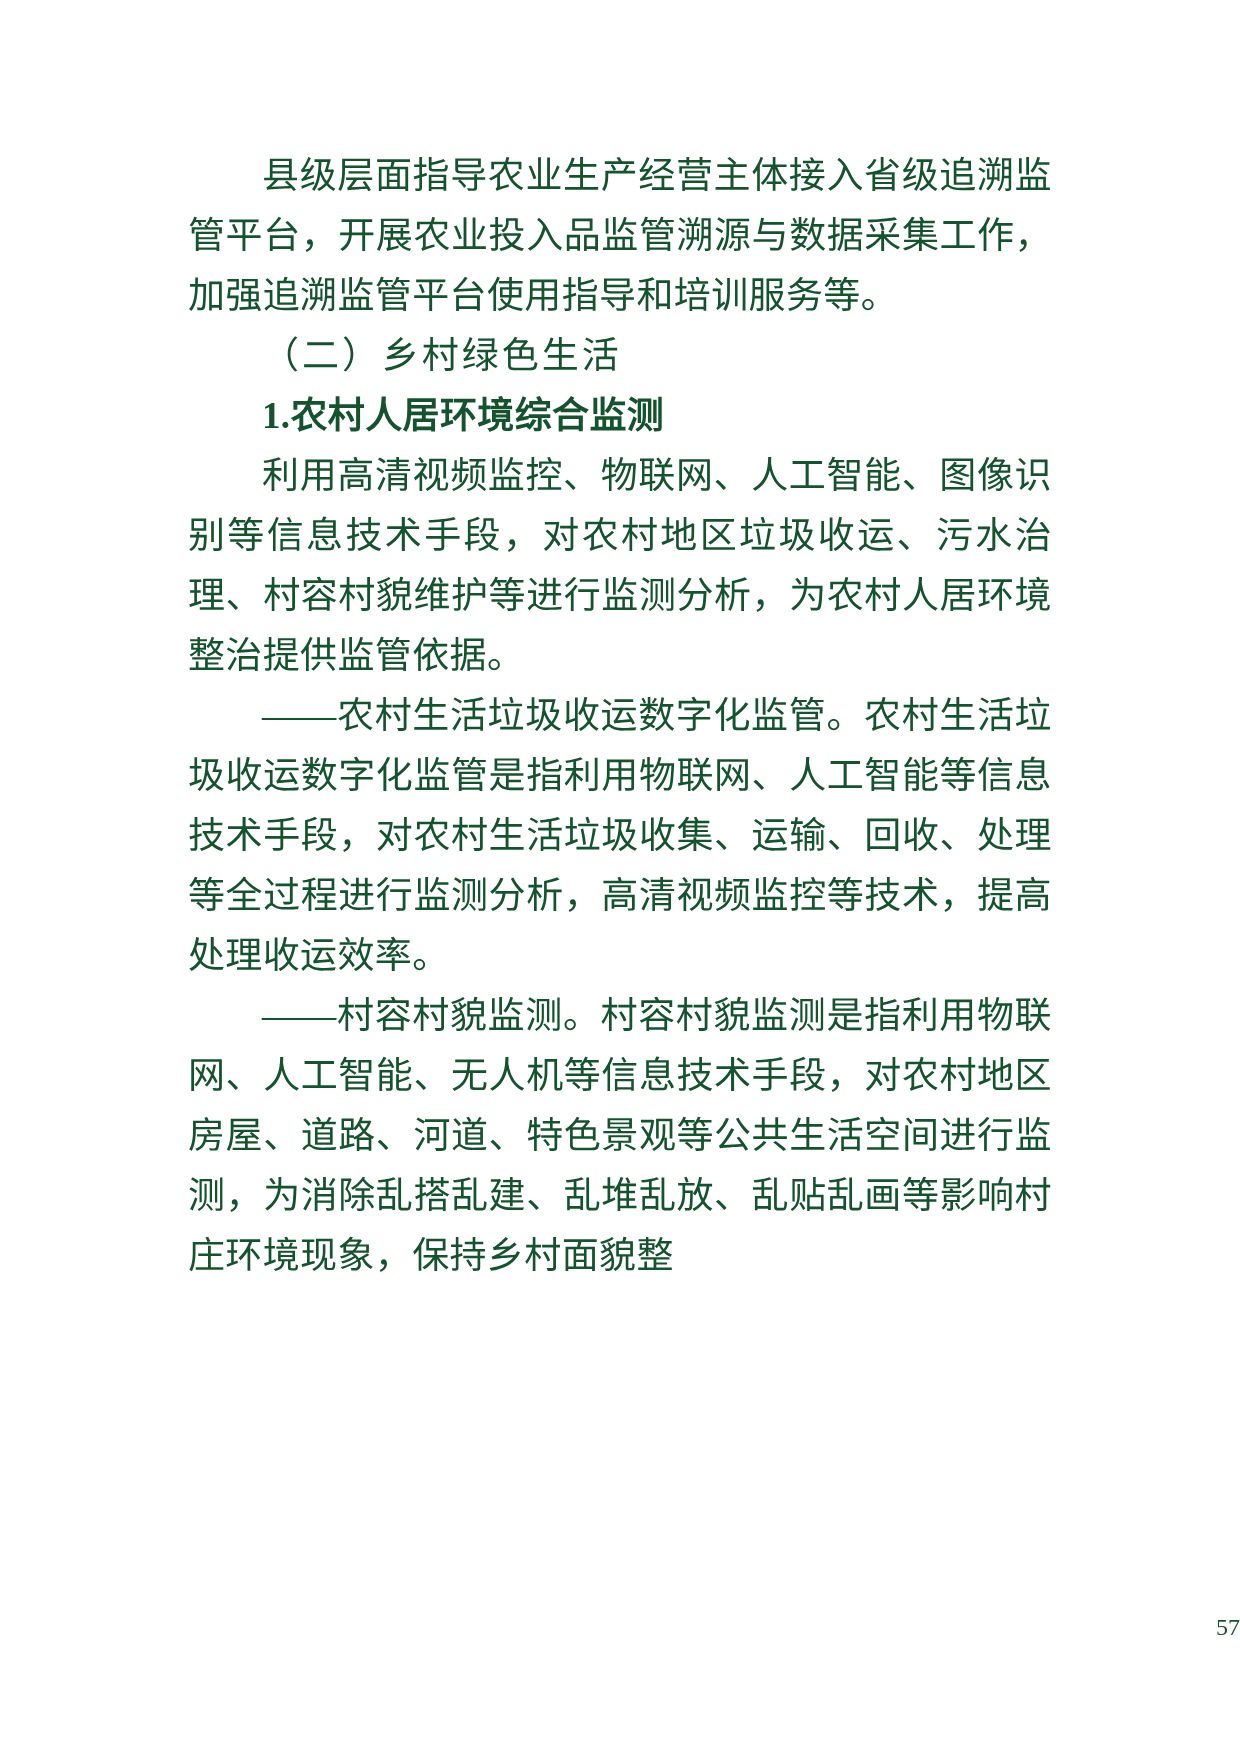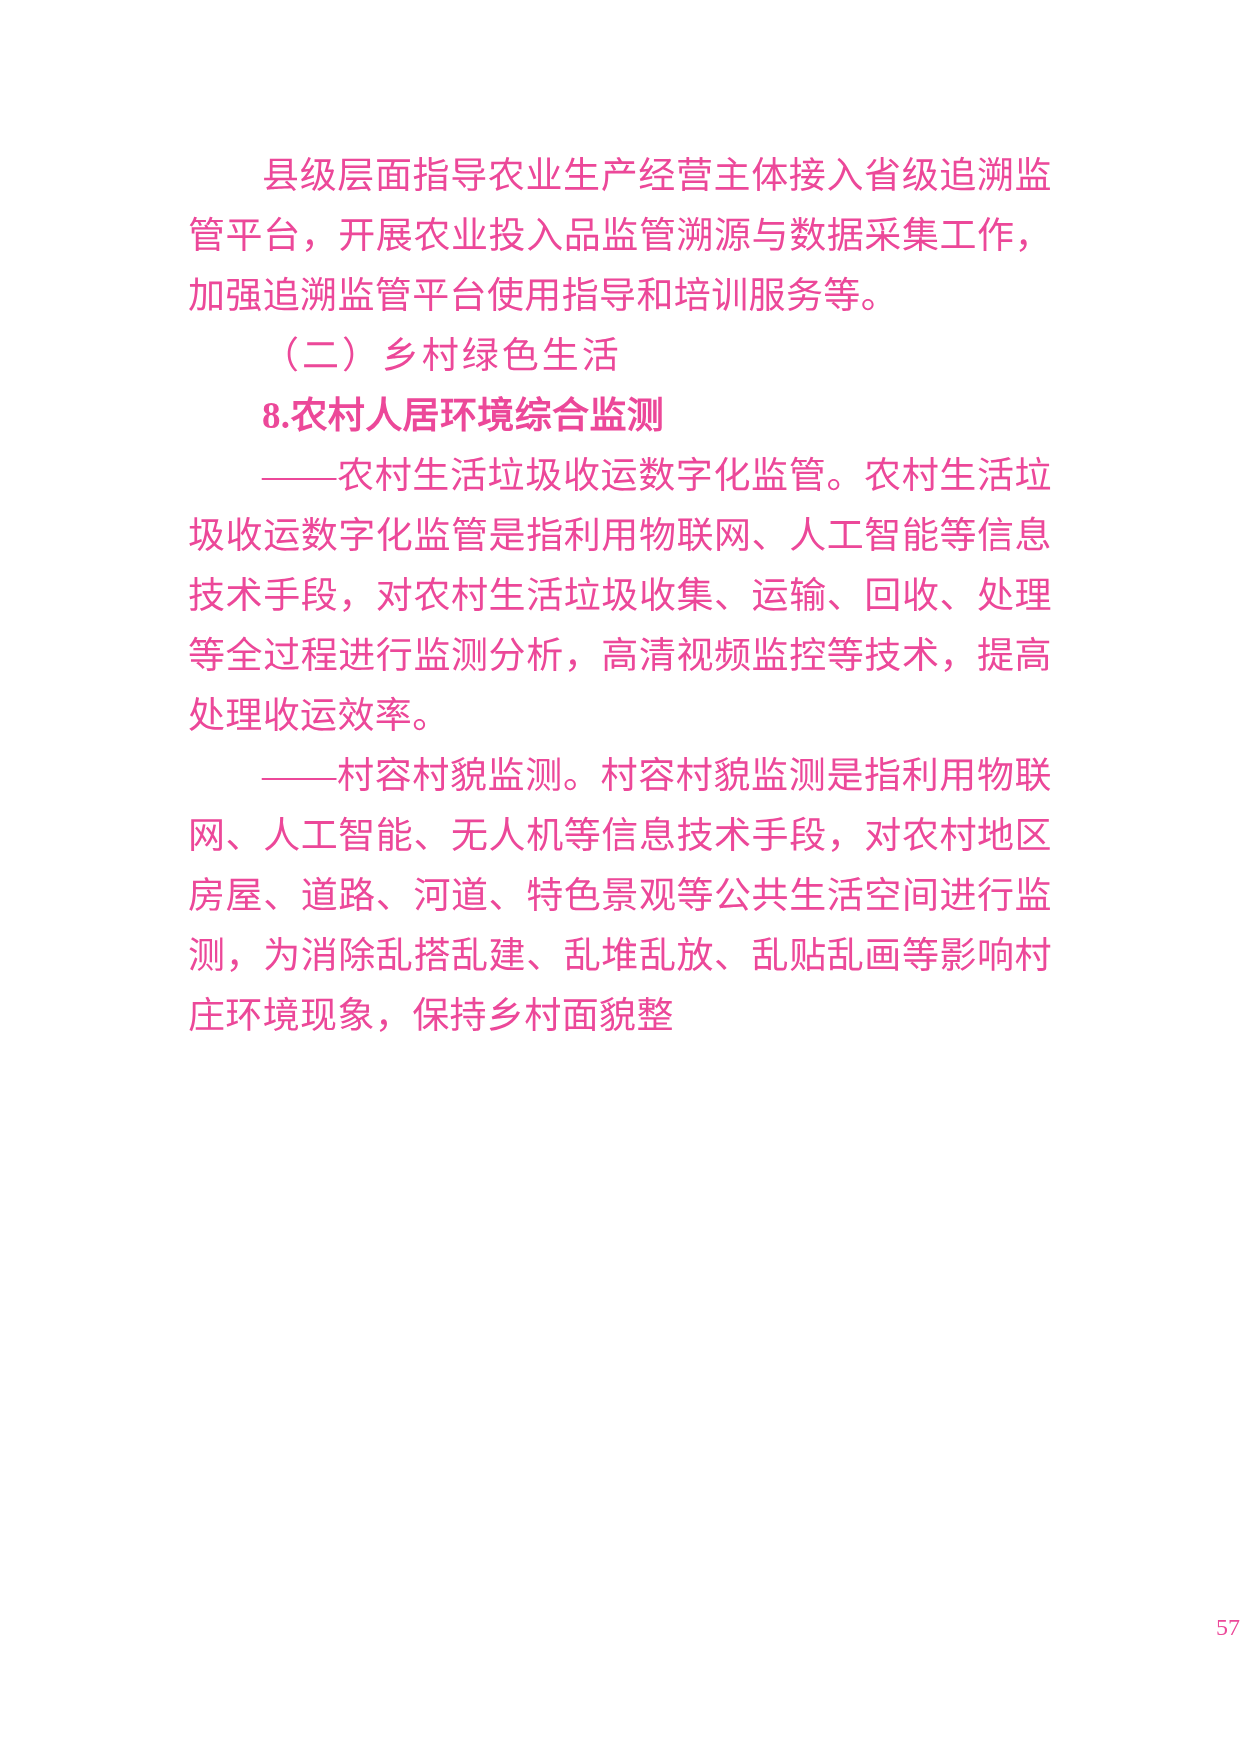--- a/index.html
+++ b/index.html
@@ -5,21 +5,21 @@
   html, body {
     margin: 0;
     padding: 0;
     background: #ffffff;
   }
   .page {
     position: relative;
     width: 1240px;
     height: 1754px;
     background: #ffffff;
-    color: #ec4899;
+    color: #14532d;
     font-family: "Liberation Serif", "DejaVu Serif", serif;
     overflow: hidden;
   }
   .content {
     position: absolute;
     top: 146px;
     left: 188px;
     width: 864px;
   }
   .para {
@@ -59,18 +59,19 @@
     font-family: "Liberation Serif", "DejaVu Serif", serif;
   }
 </style>
 </head>
 <body>
 
 <div class="page">
   <div class="content">
     <p class="para">县级层面指导农业生产经营主体接入省级追溯监管平台，开展农业投入品监管溯源与数据采集工作，加强追溯监管平台使用指导和培训服务等。</p>
     <p class="heading-l2">（二）乡村绿色生活</p>
-    <p class="heading-l3">8.农村人居环境综合监测</p>
+    <p class="heading-l3">1.农村人居环境综合监测</p>
+    <p class="para">利用高清视频监控、物联网、人工智能、图像识别等信息技术手段，对农村地区垃圾收运、污水治理、村容村貌维护等进行监测分析，为农村人居环境整治提供监管依据。</p>
     <p class="para">——农村生活垃圾收运数字化监管。农村生活垃圾收运数字化监管是指利用物联网、人工智能等信息技术手段，对农村生活垃圾收集、运输、回收、处理等全过程进行监测分析，高清视频监控等技术，提高处理收运效率。</p>
     <p class="para">——村容村貌监测。村容村貌监测是指利用物联网、人工智能、无人机等信息技术手段，对农村地区房屋、道路、河道、特色景观等公共生活空间进行监测，为消除乱搭乱建、乱堆乱放、乱贴乱画等影响村庄环境现象，保持乡村面貌整</p>
   </div>
   <div class="page-number">57</div>
 </div>
 
 </body></html>

